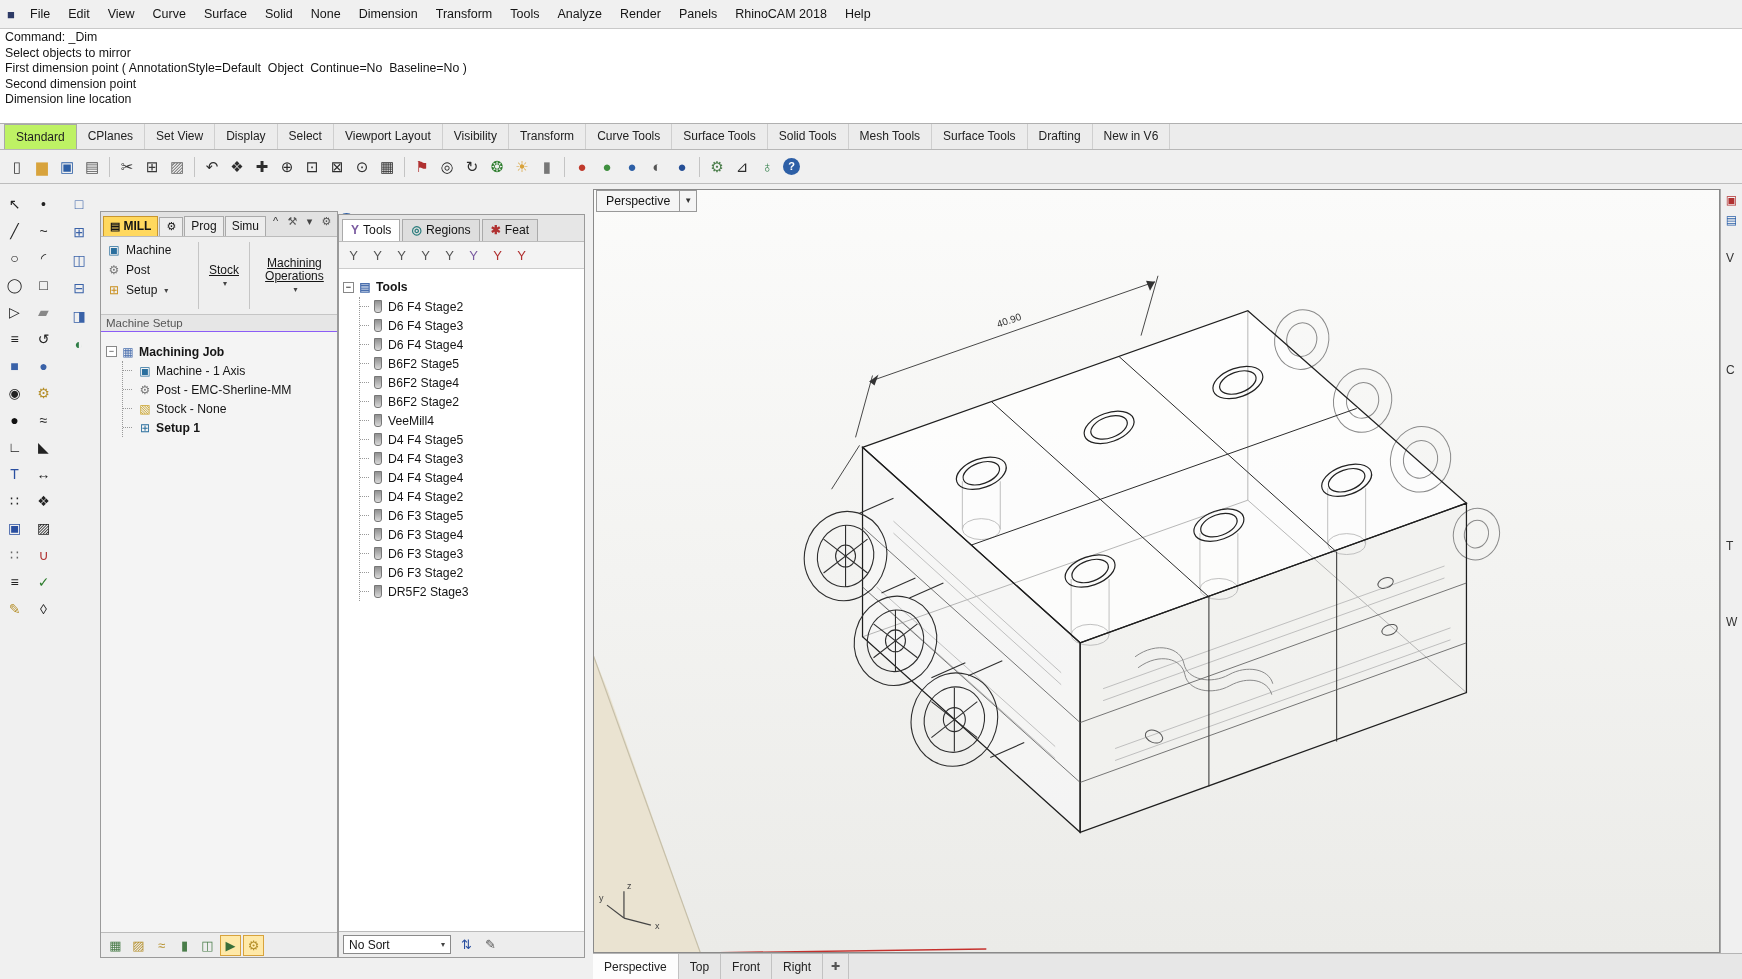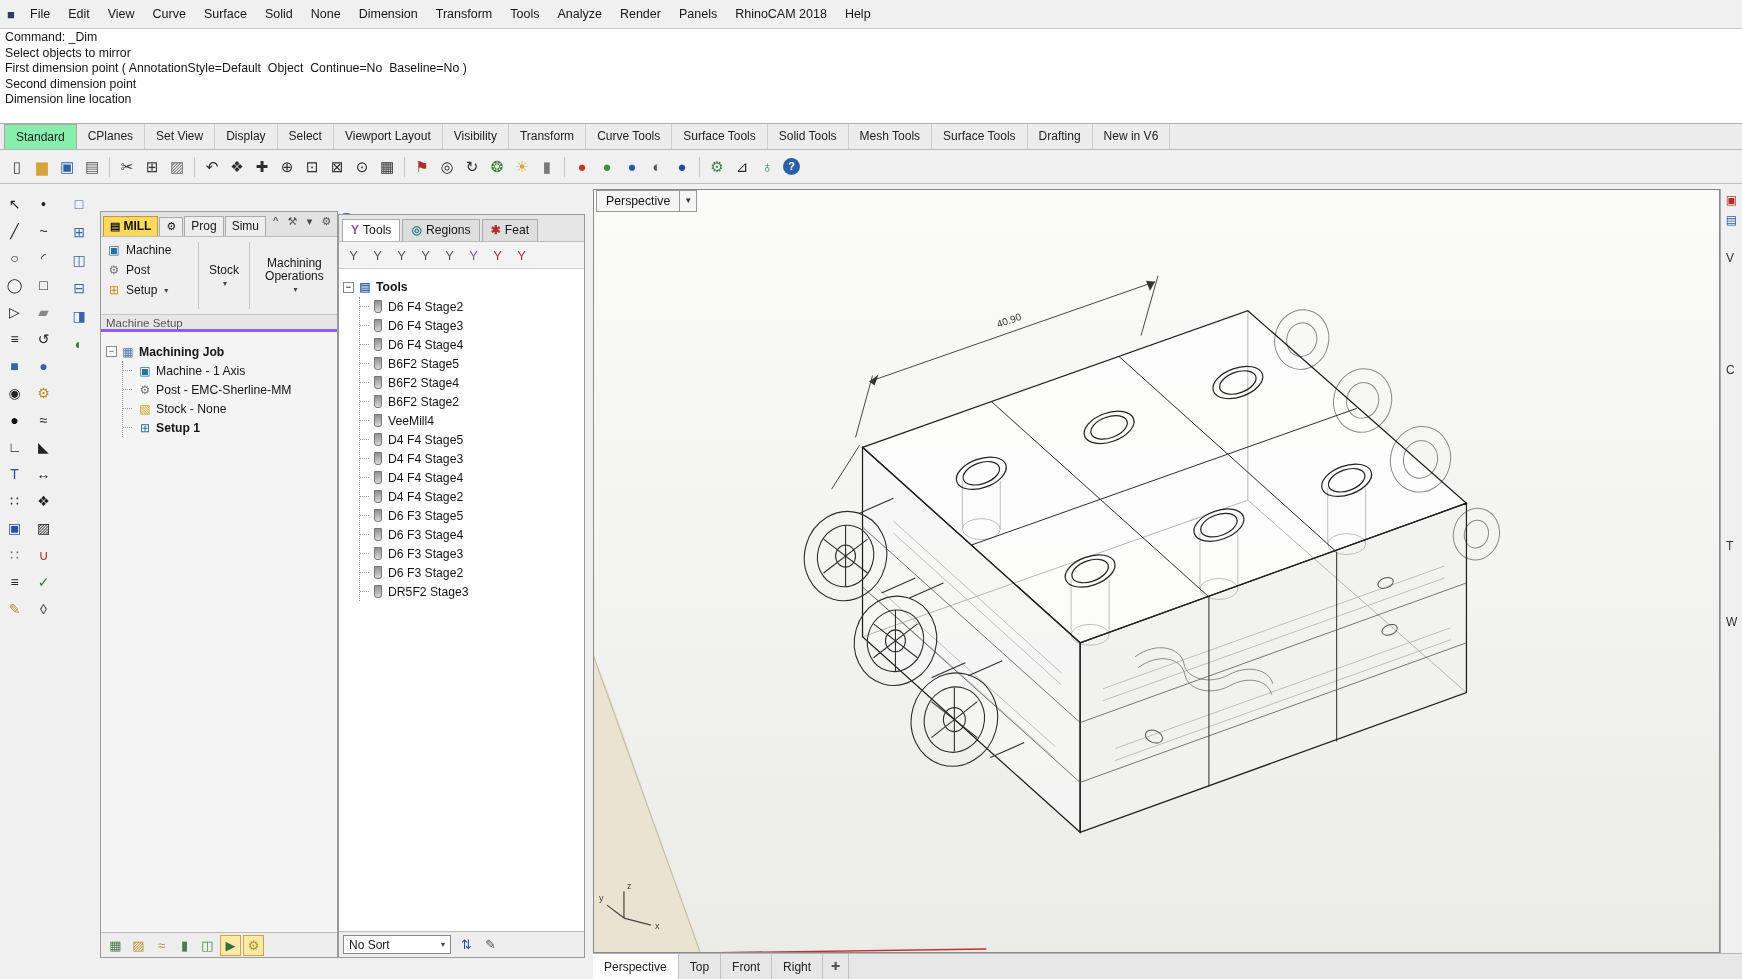--- a/index.html
+++ b/index.html
@@ -22,21 +22,21 @@
     background:#ffffff; border-top:1px solid #c9c9c9; border-bottom:1px solid #b0b0b0;
     padding:1px 5px; font-size:12.3px; line-height:15.6px; }
   .cmd-line { white-space:pre; }
   #cmd-prompt-row { display:flex; align-items:center; }
   .cmd-cursor { display:inline-block; width:1px; height:12px; background:#111; margin-left:4px; }
 
   
   #tab-strip { position:absolute; left:0; top:124px; width:1742px; height:26px;
     display:flex; align-items:stretch; background:#ececec; border-bottom:1px solid #b7b7b7; padding-left:4px; }
   .tbar-tab { padding:5px 11px 4px; font-size:12px; border-right:1px solid #cfcfcf; color:#222; }
-  .tbar-tab.active { background:#86efac; border:1px solid #a8a8a8; border-bottom:none; }
+  .tbar-tab.active { background:#bef264; border:1px solid #a8a8a8; border-bottom:none; }
 
   
   #main-toolbar { position:absolute; left:0; top:150px; width:1742px; height:34px;
     display:flex; align-items:center; gap:1px; padding-left:5px; background:#f0f0f0;
     border-bottom:1px solid #bdbdbd; }
   .icon { width:24px; height:24px; display:flex; align-items:center; justify-content:center;
     font-size:15px; line-height:1; cursor:default; }
   .icon.round { width:17px; height:17px; border-radius:50%; font-size:11px; font-weight:bold; margin:3px; }
   .icon.lt { width:26px; height:24px; font-size:14px; }
   .icon.sm { width:21px; height:21px; font-size:13px; border:1px solid transparent; }
@@ -64,23 +64,23 @@
   .rc-tabs-right .icon { width:17px; height:17px; font-size:11px; }
   .rc-buttons { position:relative; height:78px; background:#efefef; border-bottom:1px solid #c5c5c5;
     display:flex; padding:4px 3px; }
   .rc-btn-col { display:flex; flex-direction:column; gap:2px; width:98px; }
   .rc-btn { display:flex; align-items:center; gap:5px; padding:2px 3px; font-size:12px; }
   .rc-btn-icon { width:14px; height:14px; display:flex; align-items:center; justify-content:center; font-size:12px; }
   .caret { font-size:8px; color:#444; margin-left:2px; }
   .rc-divider { width:1px; background:#c5c5c5; margin:1px 5px; }
   .rc-bigbtn { display:flex; flex-direction:column; align-items:center; justify-content:center;
     text-align:center; font-size:12px; gap:2px; padding:2px 5px; }
-  .rc-bigbtn .lbl { line-height:13px; }
+  .rc-bigbtn .lbl { line-height:13px;text-decoration:underline; }
   .rc-section-label { height:17px; line-height:16px; background:#e6e6e6;
-    border-bottom:3px solid #8b5cf6; color:#555; font-size:11.5px; padding-left:5px; }
+    border-bottom:1px solid #8b5cf6; color:#555; font-size:11.5px; padding-left:5px; }
   .rc-tree { padding:10px 5px 0; font-size:12.2px; }
   .tree-row { display:flex; align-items:center; gap:4px; height:19px; }
   .tree-label.b, .tree-row .b { font-weight:bold; }
   .expander { flex:0 0 auto; width:11px; height:11px; border:1px solid #888; background:#fff;
     font-size:9px; line-height:9px; text-align:center; color:#333; }
   .titem-icon { width:14px; height:14px; display:flex; align-items:center; justify-content:center; font-size:12px; }
   .rc-children { margin-left:16px; border-left:1px dotted #999; }
   .rc-children .tree-row::before { content:""; width:9px; height:0; border-top:1px dotted #999; margin-right:2px; }
   .rc-bottom { position:absolute; left:0; right:0; bottom:0; height:25px; border-top:1px solid #bbb;
     background:#ededed; display:flex; align-items:center; gap:2px; padding:0 4px; }

